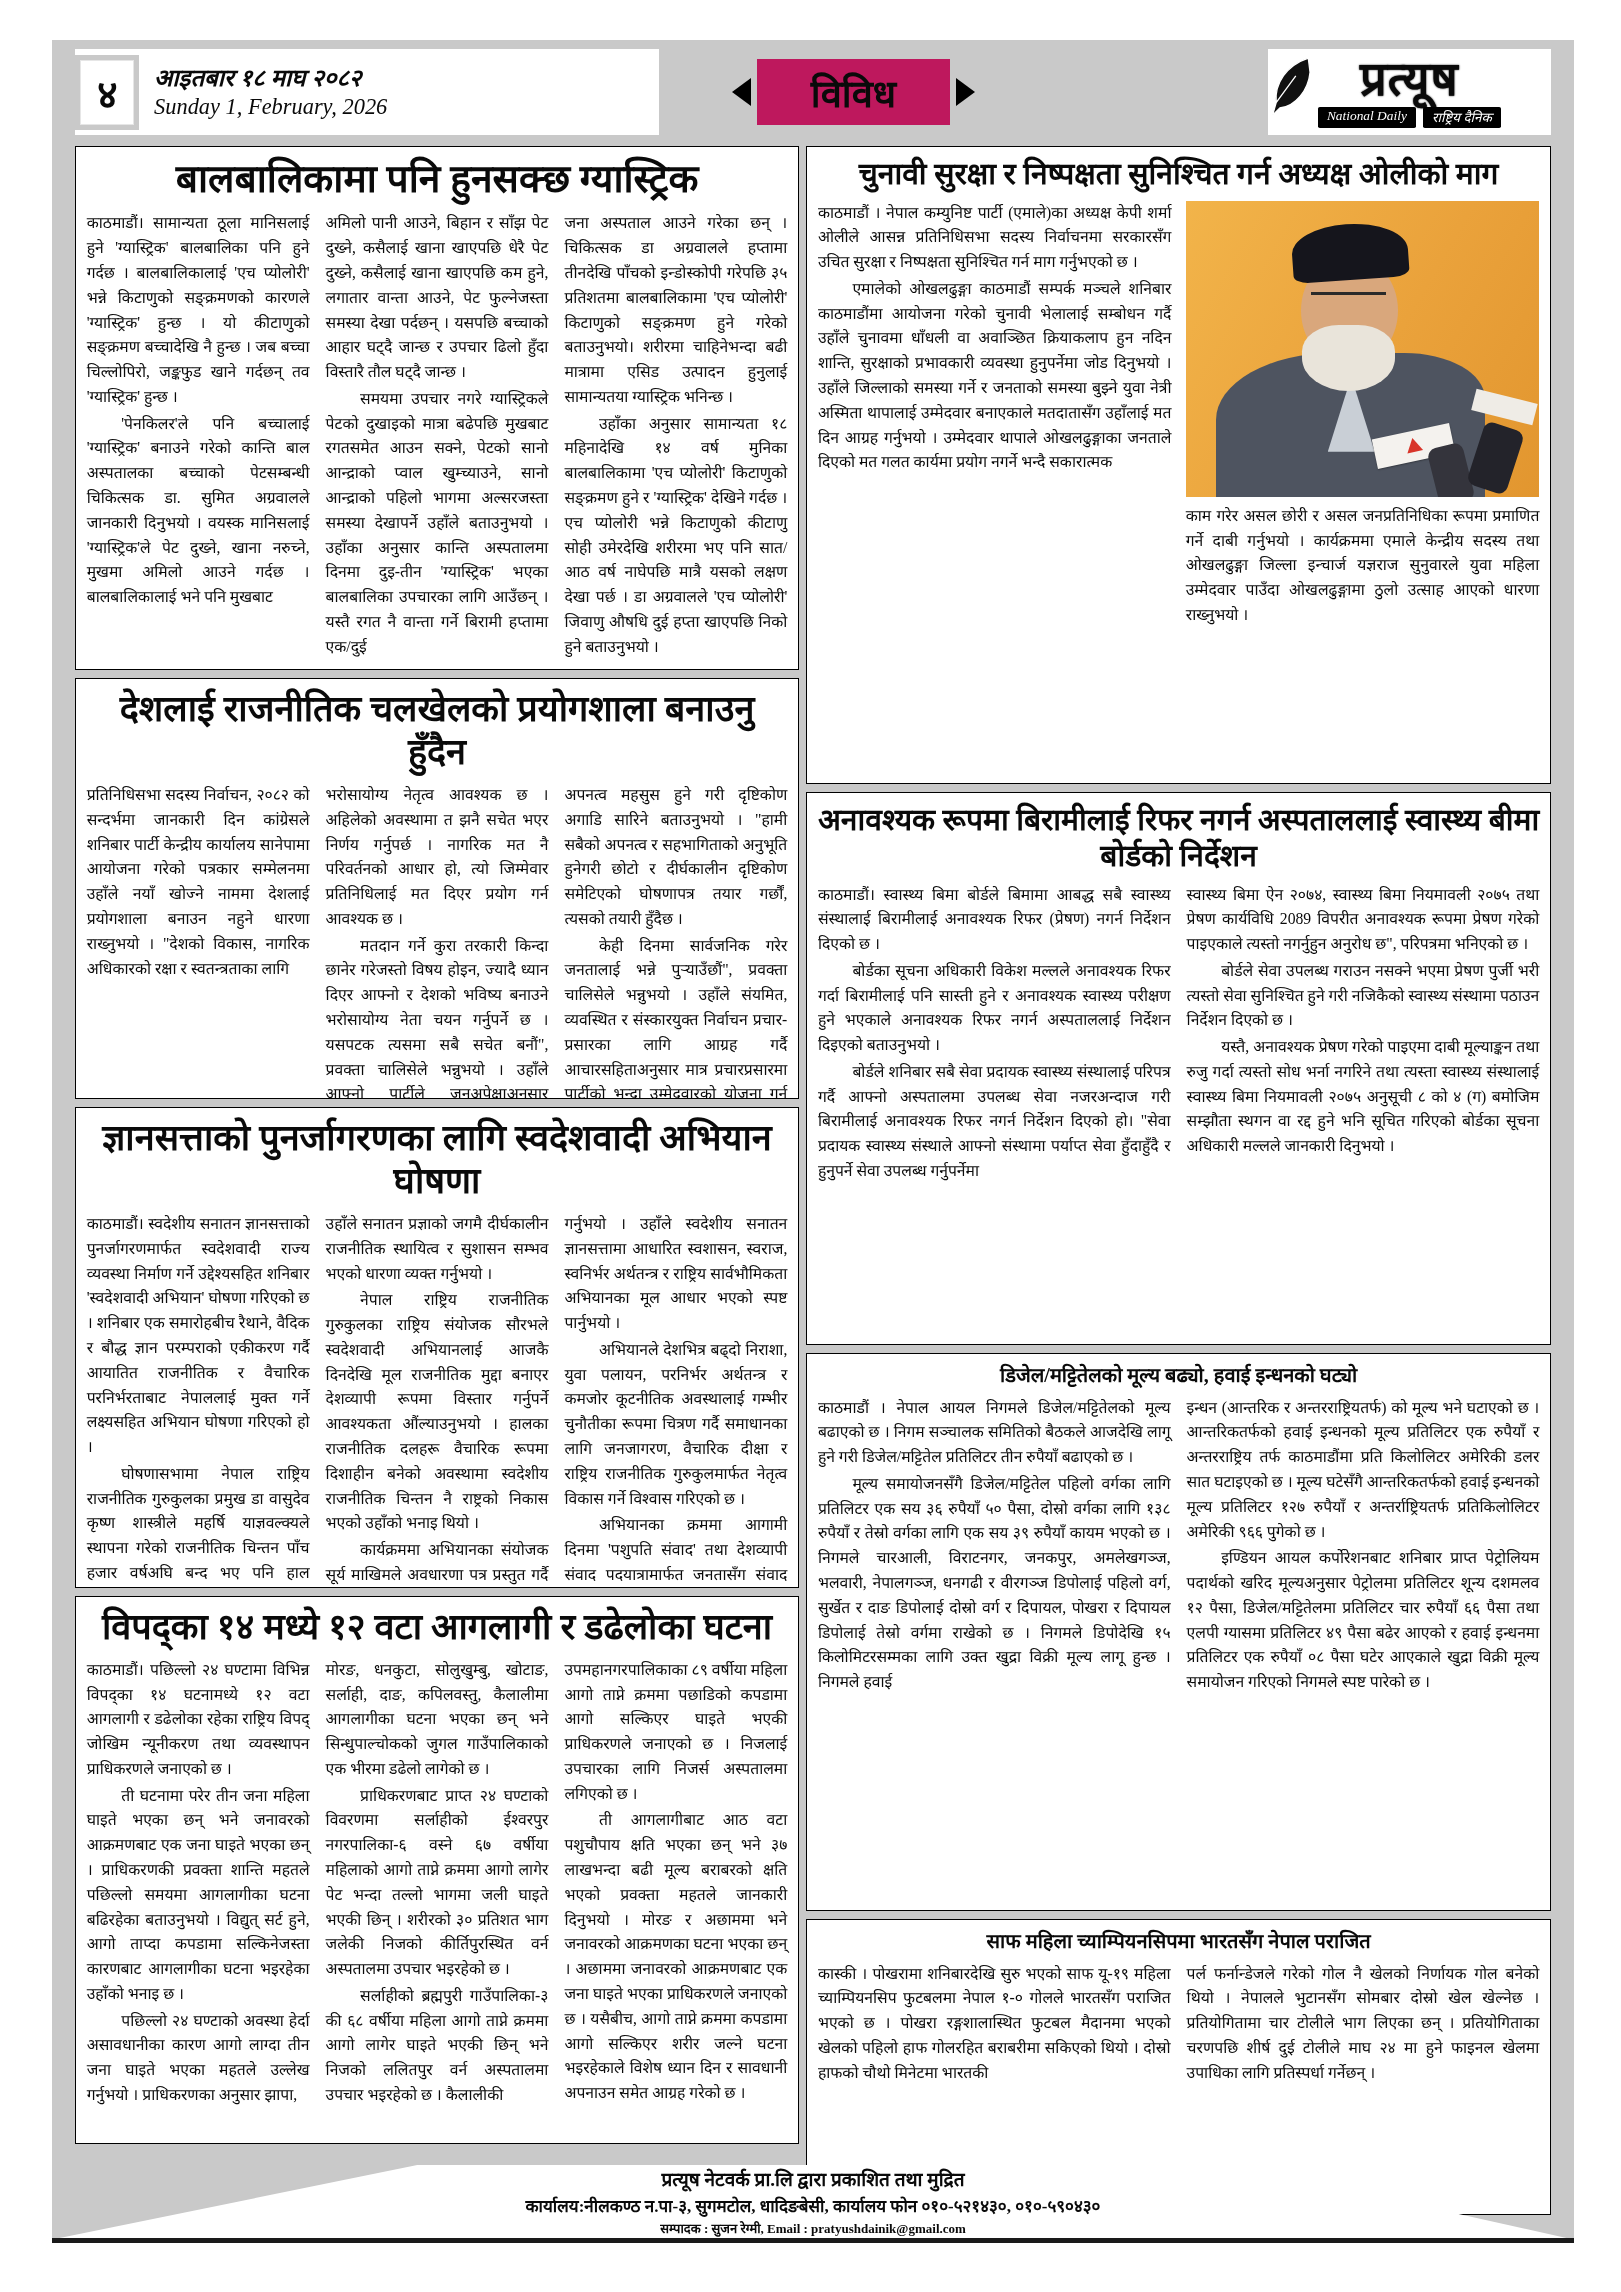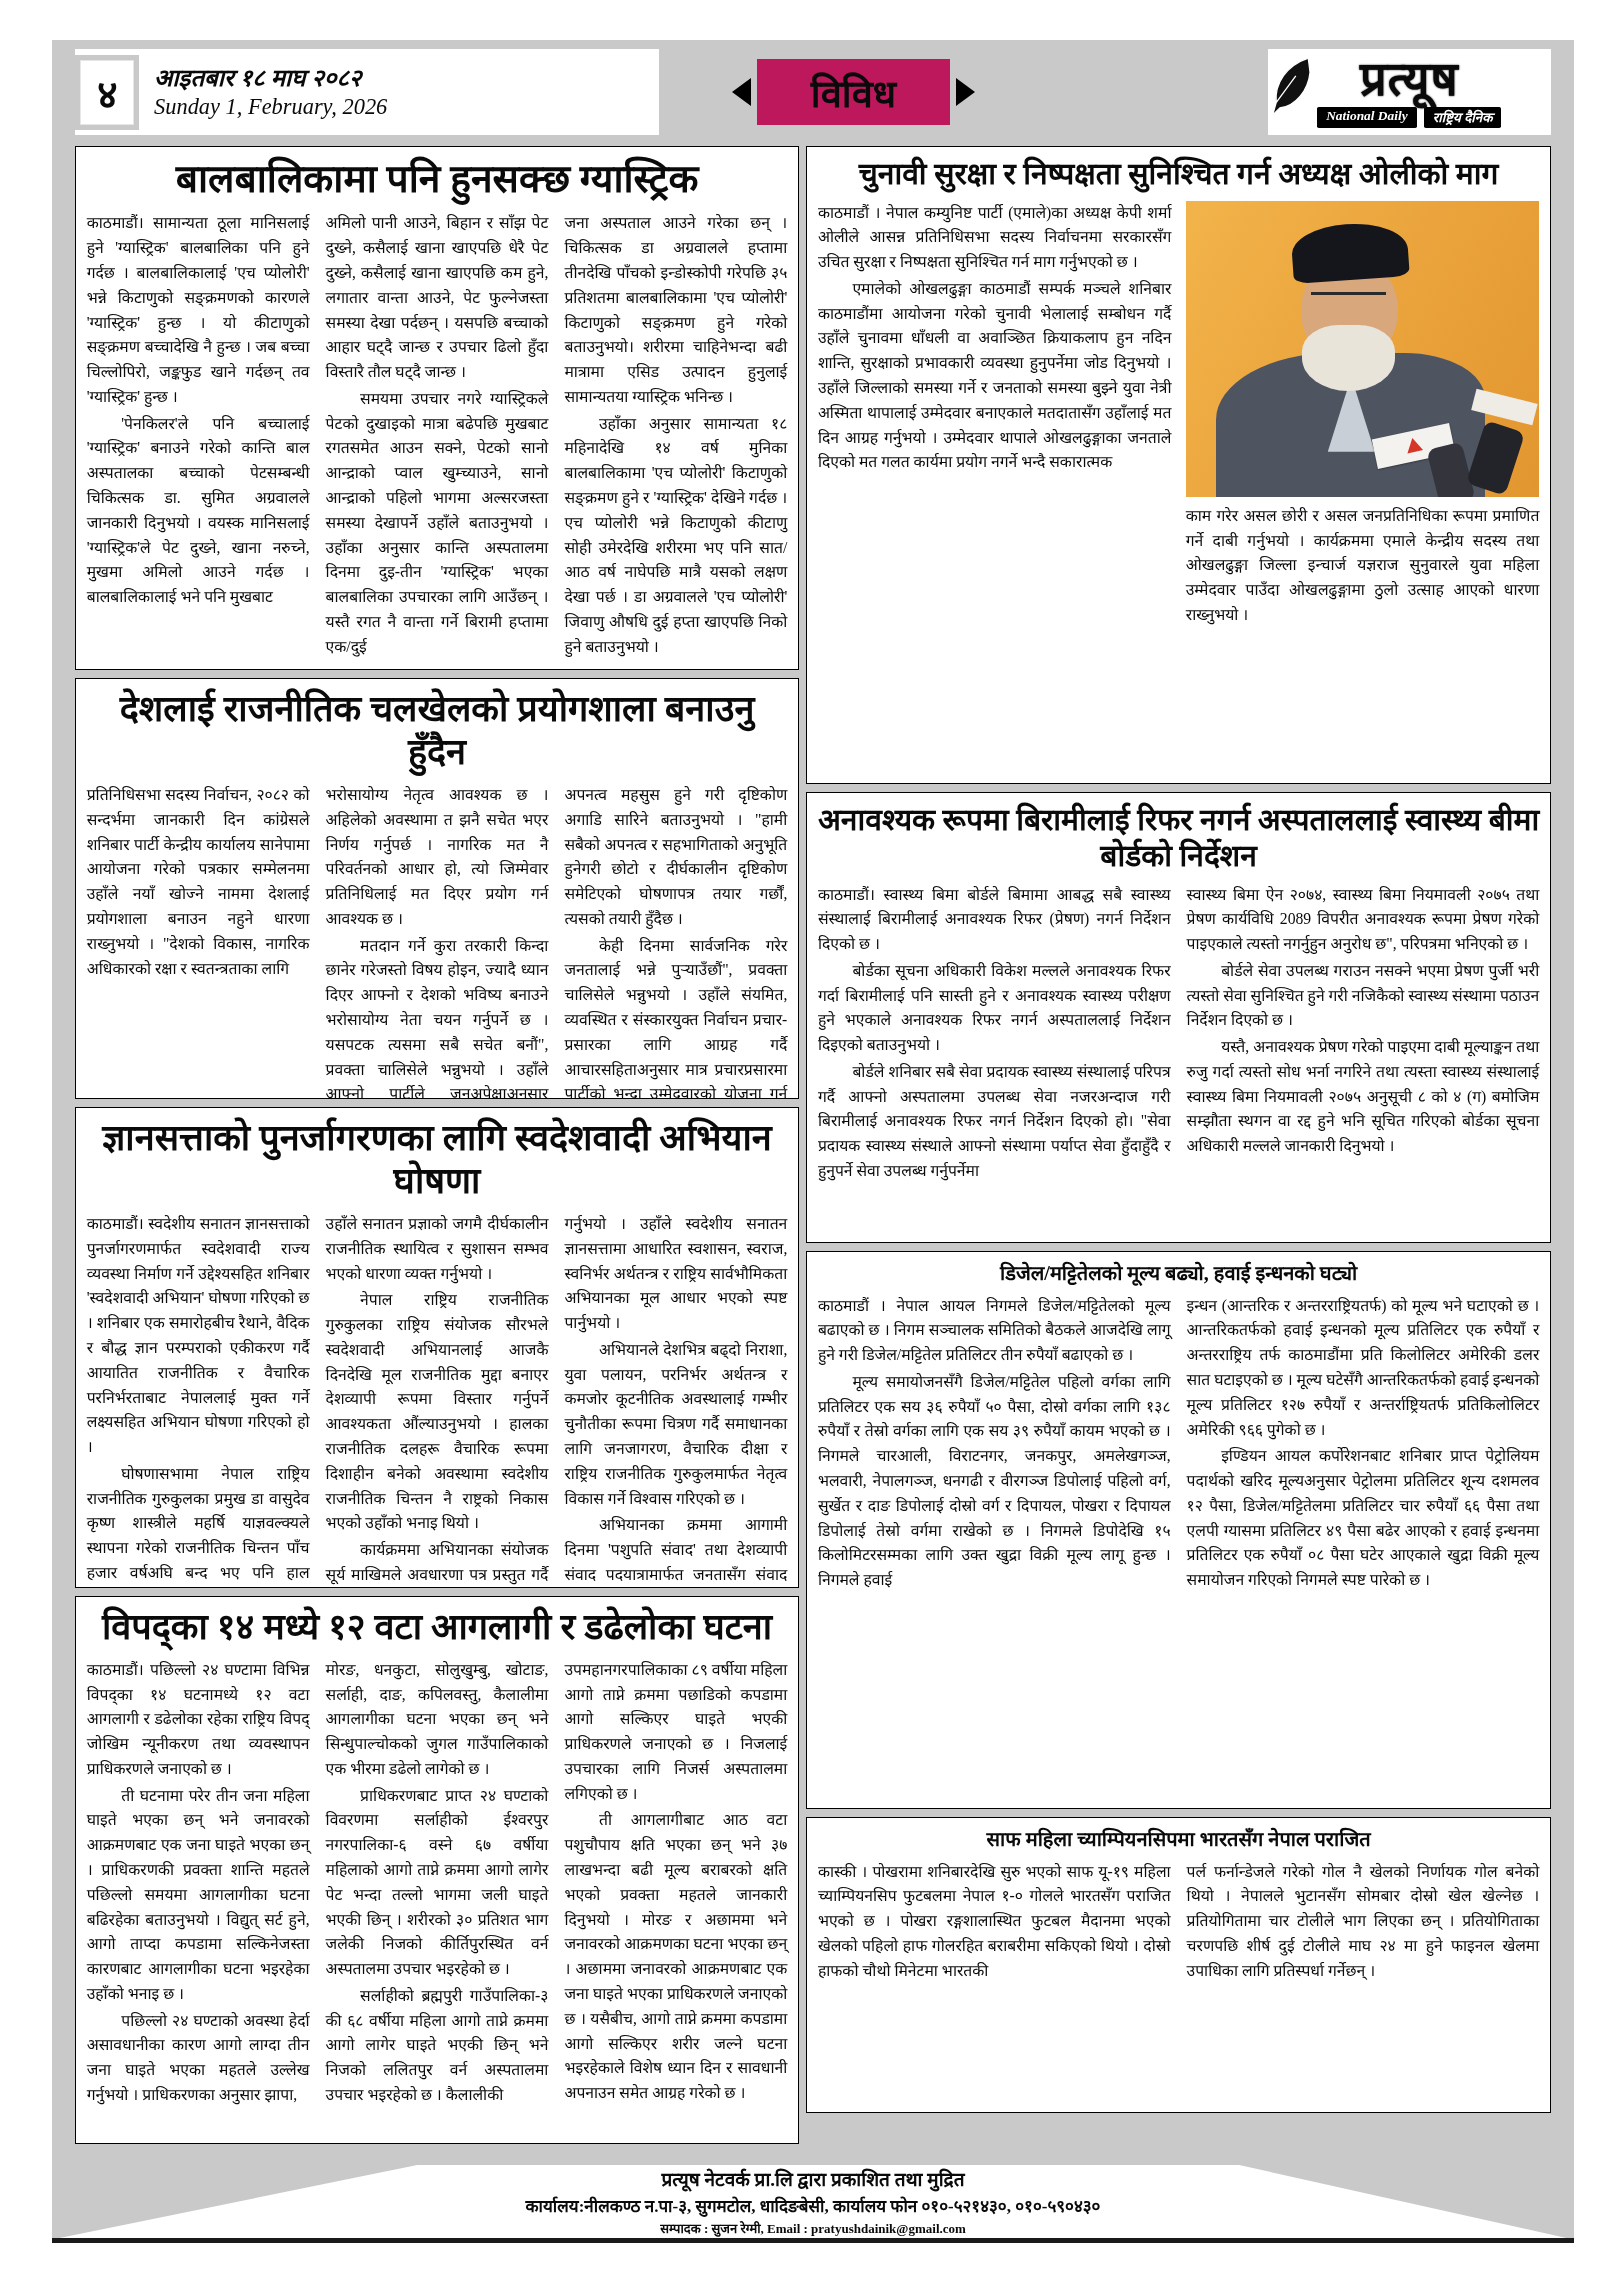--- a/index.html
+++ b/index.html
@@ -24,21 +24,21 @@
   .date-en{font-style:italic;font-size:22.4px;}
   .section-wrap{display:flex;align-items:center;margin-left:63px;}
   .tri{width:0;height:0;border-top:14.3px solid transparent;border-bottom:14.3px solid transparent;}
   .tri-left{border-right:19.7px solid #000;margin-right:5.4px;}
   .tri-right{border-left:19.7px solid #000;margin-left:5.4px;}
   .section-box{background:#be185d;padding:7.2px 54px;font-size:38px;font-weight:700;}
   .logo-box{background:#fff;margin-left:auto;width:269px;position:relative;padding:3.6px 7.2px;display:flex;flex-direction:column;align-items:center;justify-content:center;}
   .logo-title{font-size:47px;font-weight:700;letter-spacing:0.9px;line-height:1;
     text-shadow:0 0 1.8px #000; }
   .logo-ribbons{display:flex;gap:7.2px;margin-top:3.6px;}
-  .ribbon{background:#000;color:#fff;font-style:italic;font-weight:700;font-size:13.4px;padding:1.8px 9px;border-radius:1.8px;white-space:nowrap;}
+  .ribbon{background:#000;color:#fff;font-style:italic;font-weight:400;font-size:13.4px;padding:1.8px 9px;border-radius:1.8px;white-space:nowrap;}
   .quill{position:absolute;left:1.8px;top:7.2px;}
   
   .content{display:flex;gap:7.2px;padding:10.7px 23px 0 23px;}
   .col-left{width:724px;display:flex;flex-direction:column;gap:8px;}
   .col-right{flex:1;display:flex;flex-direction:column;gap:8px;}
   article.box{background:#fff;border:1.8px solid #000;overflow:hidden;padding:7.2px 10.7px;box-sizing:border-box;}
   .headline{margin:1.8px 0 9px 0;text-align:center;font-weight:700;line-height:1.2;}
   .hl-xl{font-size:39px;}
   .hl-lg{font-size:36px;}
   .hl-md{font-size:30px;}
@@ -211,21 +211,21 @@
               <div class="ph-mic2"></div>
               <div class="ph-mic1"></div>
             </div>
             <div class="col">
                 <p>काम गरेर असल छोरी र असल जनप्रतिनिधिका रूपमा प्रमाणित गर्ने दाबी गर्नुभयो । कार्यक्रममा एमाले केन्द्रीय सदस्य तथा ओखलढुङ्गा जिल्ला इन्चार्ज यज्ञराज सुनुवारले युवा महिला उम्मेदवार पाउँदा ओखलढुङ्गामा ठुलो उत्साह आएको धारणा राख्नुभयो ।</p>
               </div>
           </div>
         </div>
       </article>
 
-      <article class="box" style="height:451px">
+      <article class="box" style="height:553px">
         <h1 class="headline hl-md">अनावश्यक रूपमा बिरामीलाई रिफर नगर्न अस्पताललाई स्वास्थ्य बीमा बोर्डको निर्देशन</h1>
         <div class="cols">
           <div class="col">
               <p>काठमाडौं। स्वास्थ्य बिमा बोर्डले बिमामा आबद्ध सबै स्वास्थ्य संस्थालाई बिरामीलाई अनावश्यक रिफर (प्रेषण) नगर्न निर्देशन दिएको छ ।</p>
               <p>बोर्डका सूचना अधिकारी विकेश मल्लले अनावश्यक रिफर गर्दा बिरामीलाई पनि सास्ती हुने र अनावश्यक स्वास्थ्य परीक्षण हुने भएकाले अनावश्यक रिफर नगर्न अस्पताललाई निर्देशन दिइएको बताउनुभयो ।</p>
               <p>बोर्डले शनिबार सबै सेवा प्रदायक स्वास्थ्य संस्थालाई परिपत्र गर्दै आफ्नो अस्पतालमा उपलब्ध सेवा नजरअन्दाज गरी बिरामीलाई अनावश्यक रिफर नगर्न निर्देशन दिएको हो। "सेवा प्रदायक स्वास्थ्य संस्थाले आफ्नो संस्थामा पर्याप्त सेवा हुँदाहुँदै र हुनुपर्ने सेवा उपलब्ध गर्नुपर्नेमा</p>
             </div>
           <div class="col">
               <p>स्वास्थ्य बिमा ऐन २०७४, स्वास्थ्य बिमा नियमावली २०७५ तथा प्रेषण कार्यविधि 2089 विपरीत अनावश्यक रूपमा प्रेषण गरेको पाइएकाले त्यस्तो नगर्नुहुन अनुरोध छ", परिपत्रमा भनिएको छ ।</p>
               <p>बोर्डले सेवा उपलब्ध गराउन नसक्ने भएमा प्रेषण पुर्जी भरी त्यस्तो सेवा सुनिश्चित हुने गरी नजिकैको स्वास्थ्य संस्थामा पठाउन निर्देशन दिएको छ ।</p>

